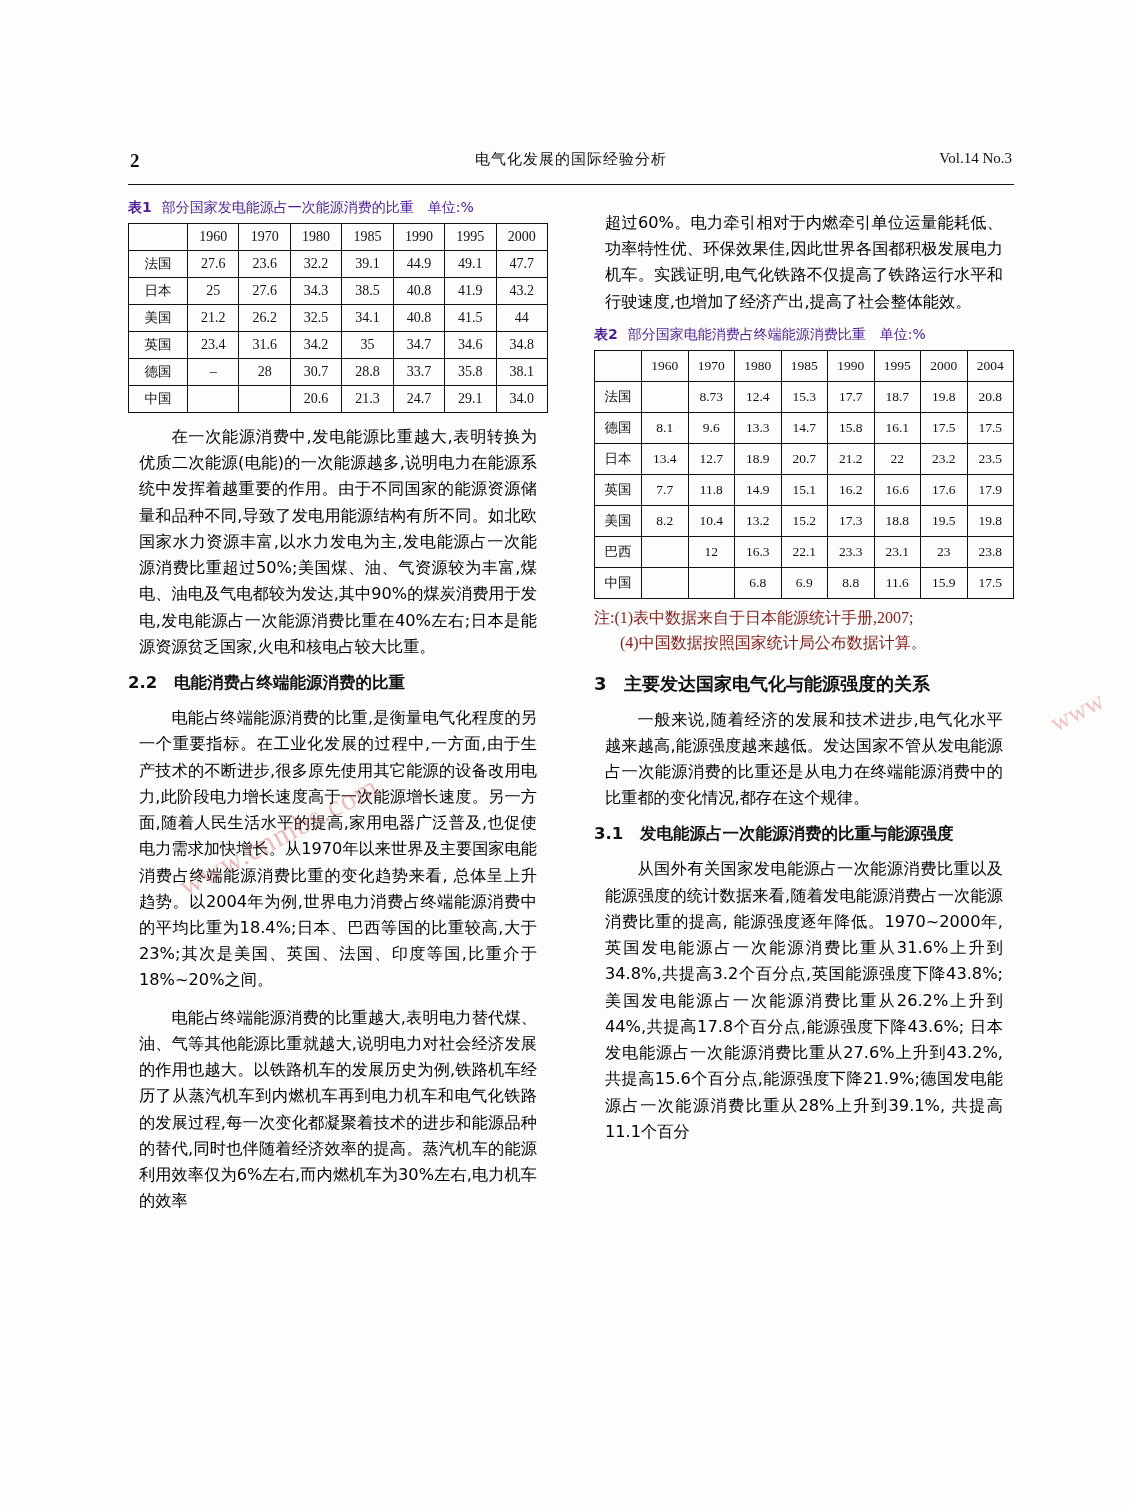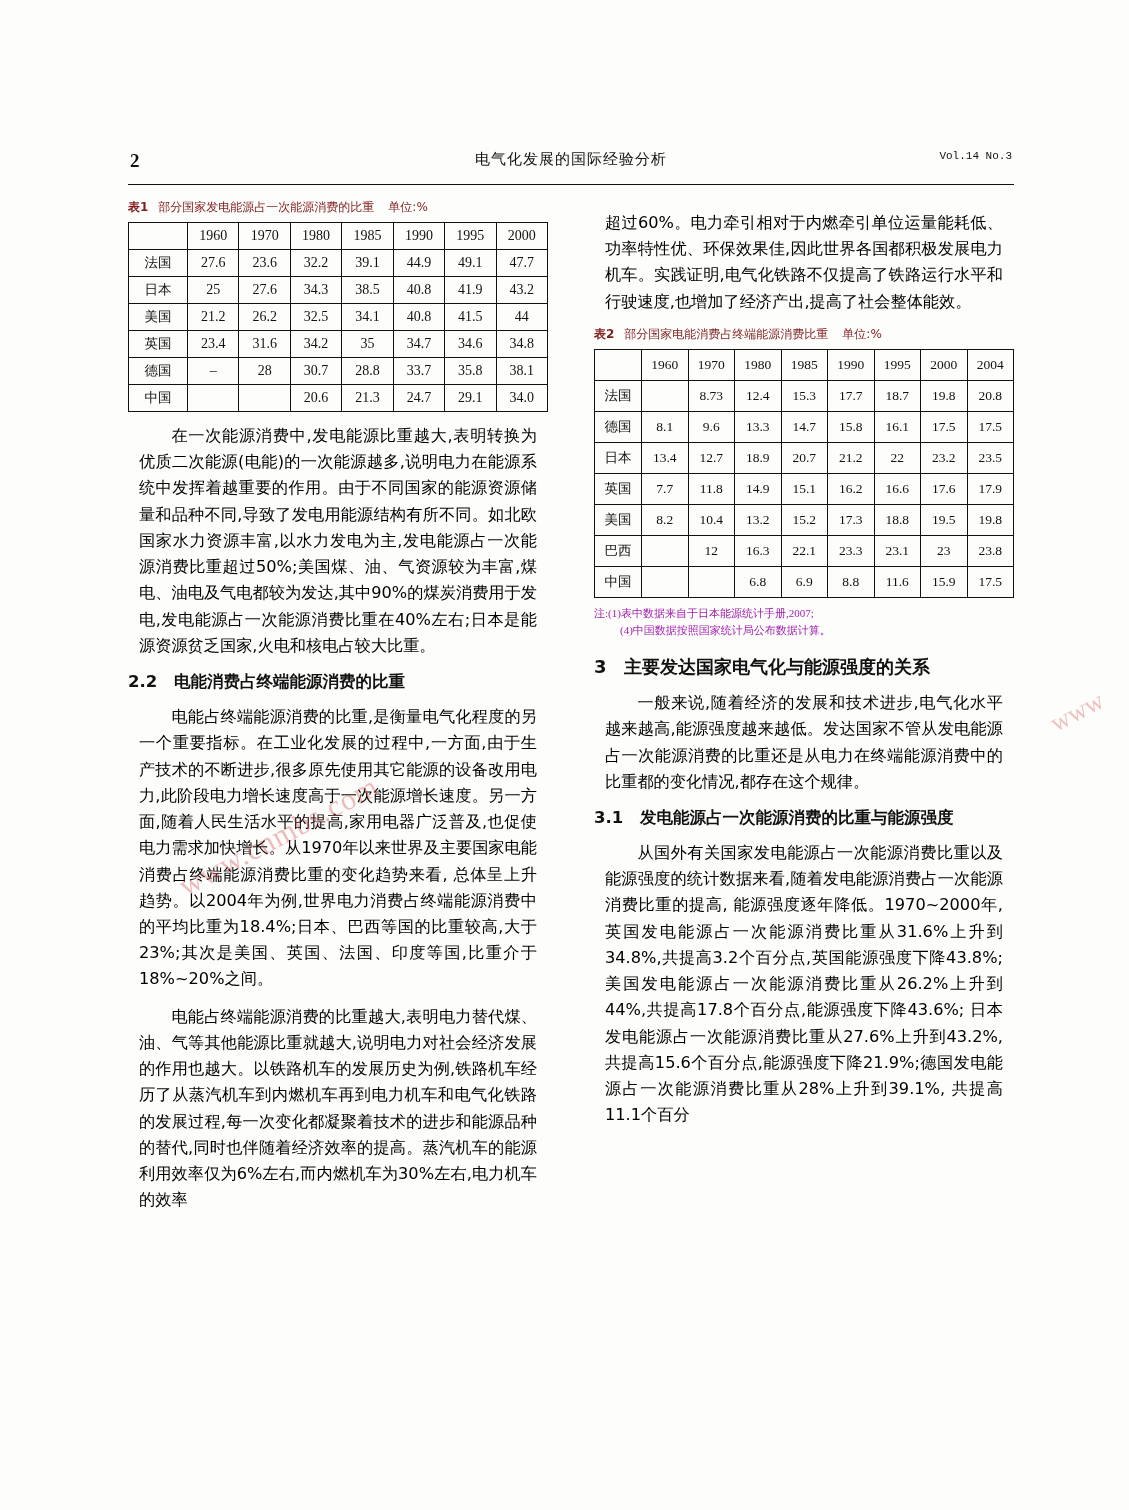--- a/index.html
+++ b/index.html
@@ -40,40 +40,40 @@
   }
   .hdr-title {
     position: absolute;
     left: 0; right: 0;
     text-align: center;
     font-size: 15px;
     color: #111;
     letter-spacing: 1px;
   }
   .hdr-vol {
-    font-family: Liberation Mono, monospace;
-    font-size: 11px;
+    font-family: Liberation Serif, serif;
+    font-size: 15px;
     color: #111;
     padding-right: 2px;
   }
   
   .cols {
     display: flex;
     margin-top: 14px;
     height: 1266px;
   }
   .col {
     width: 420px;
     position: relative;
   }
   .col.left { margin-right: 46px; }
 
   .tcap {
-    font-size: 12px;
-    color: #7f1d1d;
+    font-size: 14px;
+    color: #4c1d95;
     margin-bottom: 6px;
     white-space: nowrap;
   }
   .tcap .tno { font-weight: bold; margin-right: 10px; }
   .tcap .unit { margin-left: 14px; }
 
   table.dt {
     border-collapse: collapse;
     width: 100%;
     font-family: "Liberation Serif", serif;
@@ -114,22 +114,22 @@
     font-size: 16.5px;
     font-weight: bold;
     color: #111;
   }
   h2.sec .num { display: inline-block; min-width: 46px; }
   h2.sec.big { font-size: 18px; }
   h2.sec.big .num { min-width: 30px; }
 
   .note {
     font-family: "Liberation Serif", serif;
-    font-size: 11px;
-    color: #a21caf;
+    font-size: 16px;
+    color: #7f1d1d;
     line-height: 1.55;
     margin-top: 7px;
   }
   .note div { white-space: nowrap; }
   .note .n2 { padding-left: 26px; }
 
   
   .wm {
     position: absolute;
     left: 40px;

